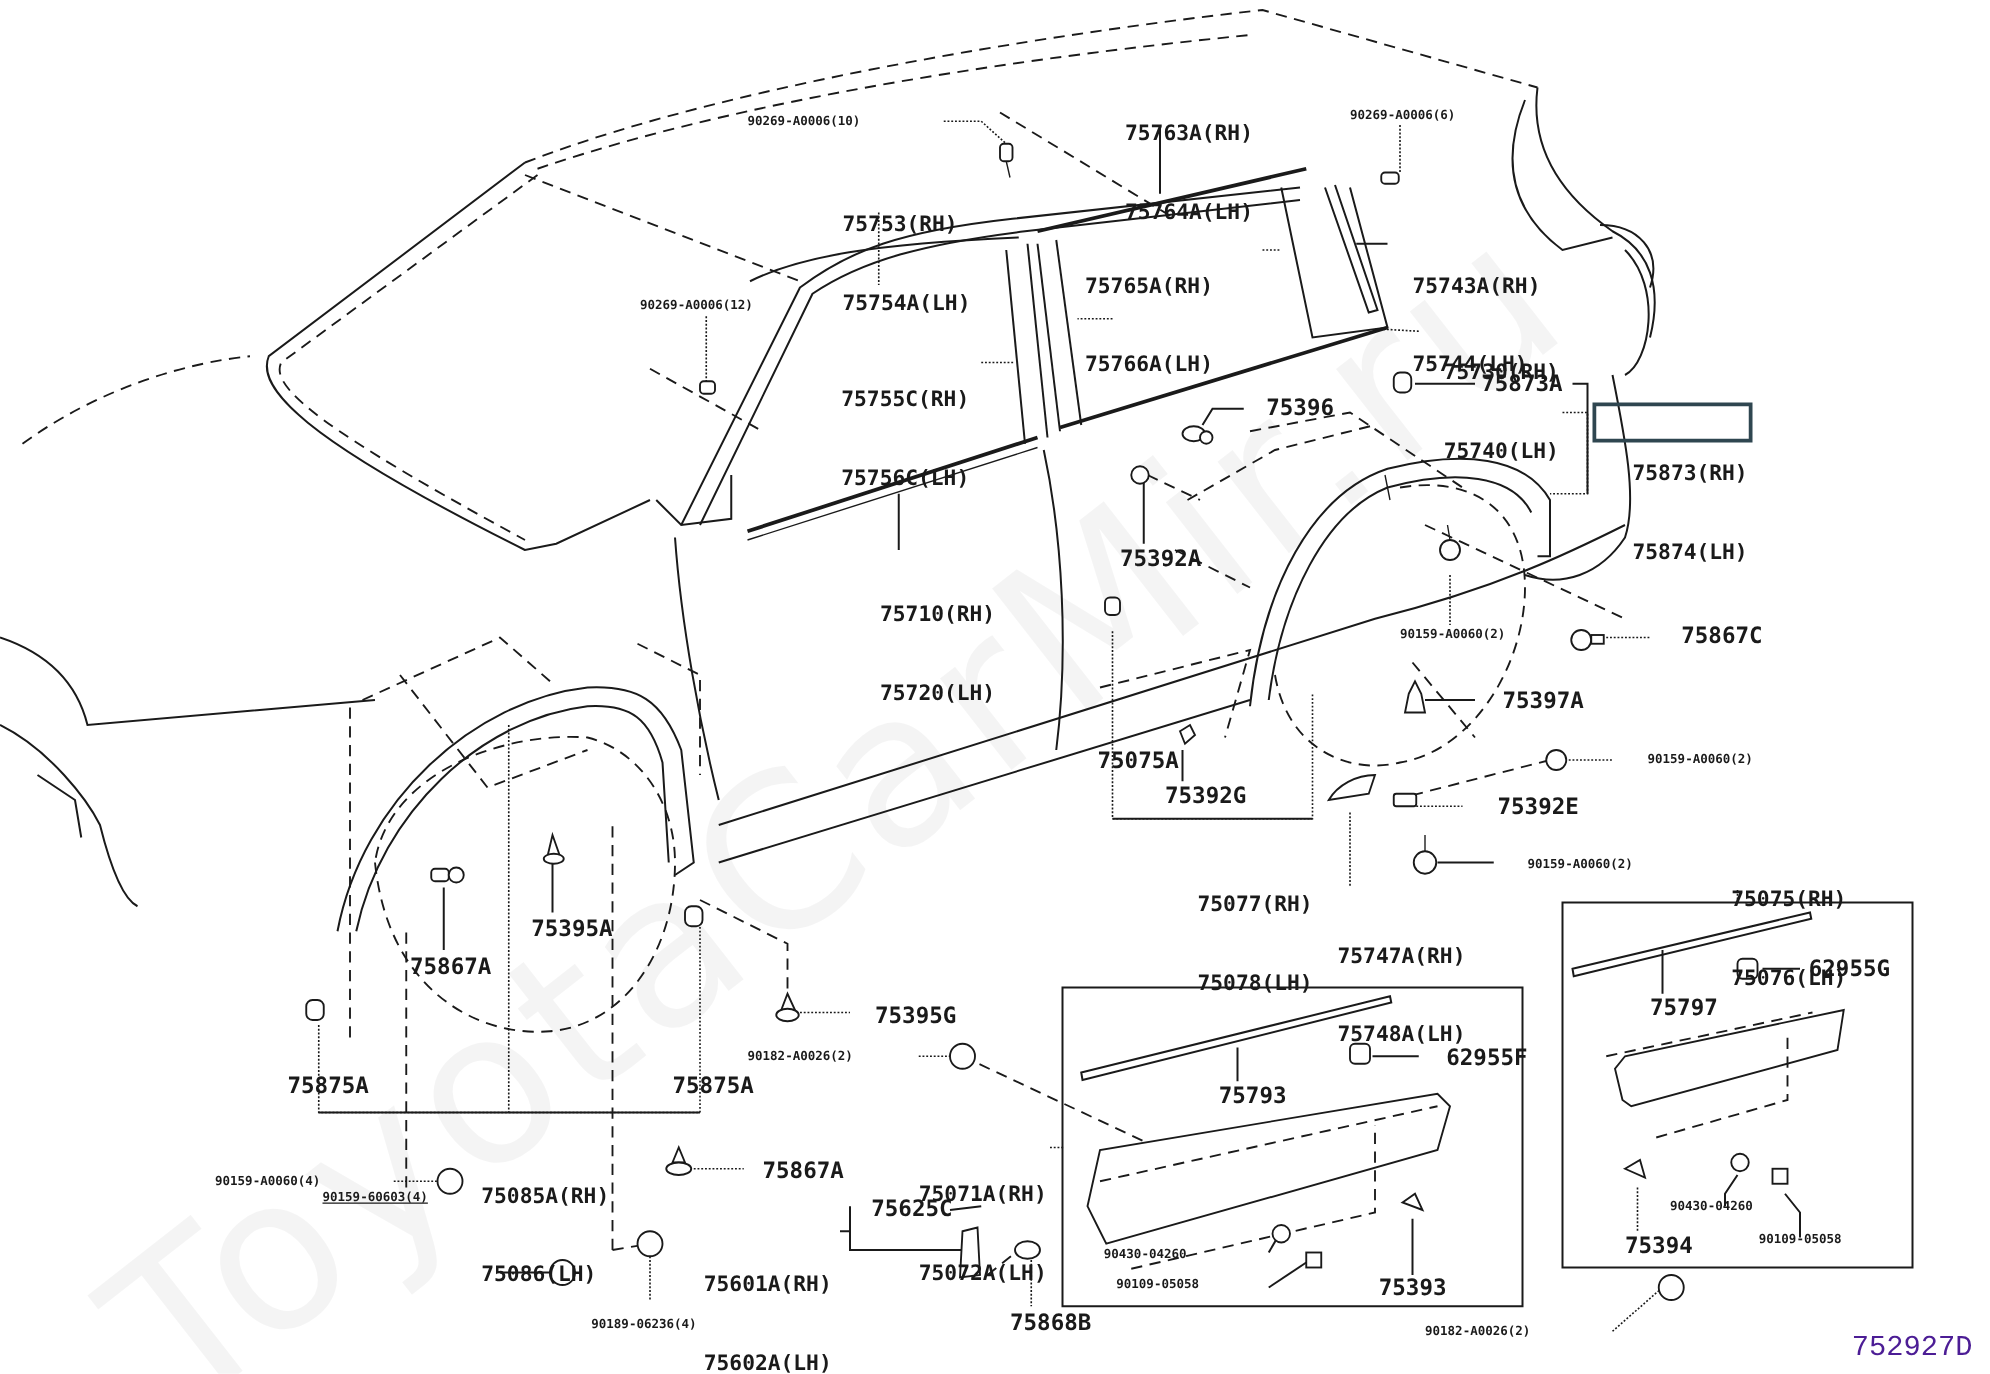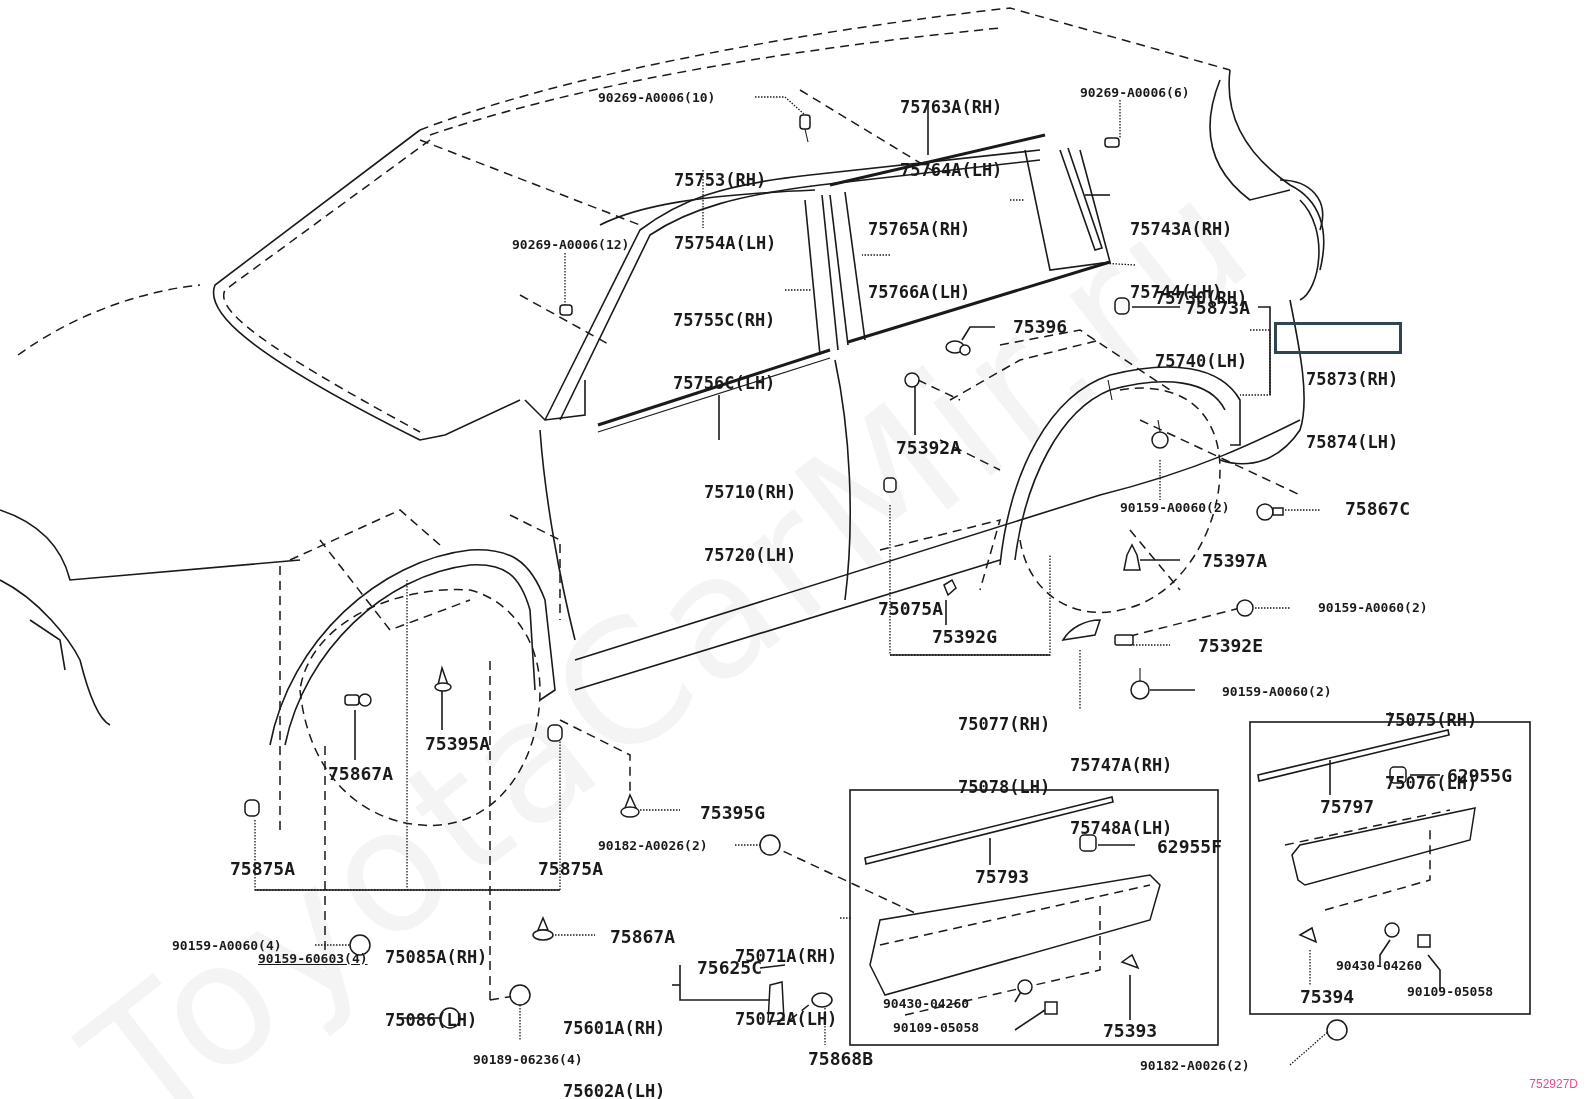--- a/index.html
+++ b/index.html
@@ -10,29 +10,29 @@
   .line { stroke: #1a1a1a; stroke-width: 1.6; fill: none; }
   .thin { stroke: #1a1a1a; stroke-width: 1.1; fill: none; }
   .dash { stroke: #1a1a1a; stroke-width: 1.5; fill: none; stroke-dasharray: 9 6; }
   .dot  { stroke: #1a1a1a; stroke-width: 1.3; fill: none; stroke-dasharray: 1.5 1.5; }
   .thick { stroke: #1a1a1a; stroke-width: 3; fill: none; }
   .part { fill: #ffffff; stroke: #1a1a1a; stroke-width: 1.5; }
   .lbl { position: absolute; font-family: "DejaVu Sans Mono", "Liberation Mono", monospace;
          font-weight: bold; font-size: 17px; line-height: 21px; color: #1a1a1a;
          white-space: pre; letter-spacing: 0px; cursor: pointer; }
   .lbl.big { font-size: 18px; line-height: 21px; }
-  .lbl.sm { font-size: 13px; line-height: 19px; }
+  .lbl.sm { font-size: 10px; line-height: 19px; }
   .lbl .ln { display: block; }
   .highlight { position: absolute; border: 3px solid #2f4650; box-sizing: border-box; }
   .watermark { position: absolute; left: 50px; top: 420px; font-family: "DejaVu Sans", sans-serif;
                font-size: 170px; color: rgba(0,0,0,0.045); transform: rotate(-38deg);
                transform-origin: left top; white-space: nowrap; pointer-events: none;
                top: 1010px; letter-spacing: 6px; }
-  .diagram-id { position: absolute; right: 14px; bottom: 8px; font-family: Liberation Sans, sans-serif;
-                font-size: 12px; color: #ec4899; }
+  .diagram-id { position: absolute; right: 14px; bottom: 8px; font-family: Liberation Mono, monospace;
+                font-size: 23px; color: #4c1d95; }
 </style>
 </head>
 <body>
 
 <div id="stage">
 
   <div class="watermark">ToyotaCarMir.ru</div>
 
   <svg class="drawing" width="1592" height="1099" viewBox="0 0 1592 1099">
 

